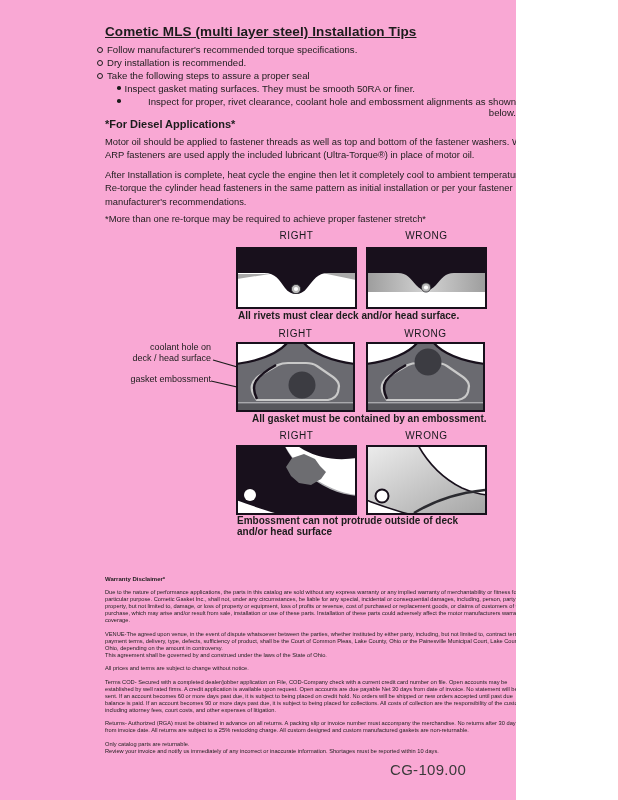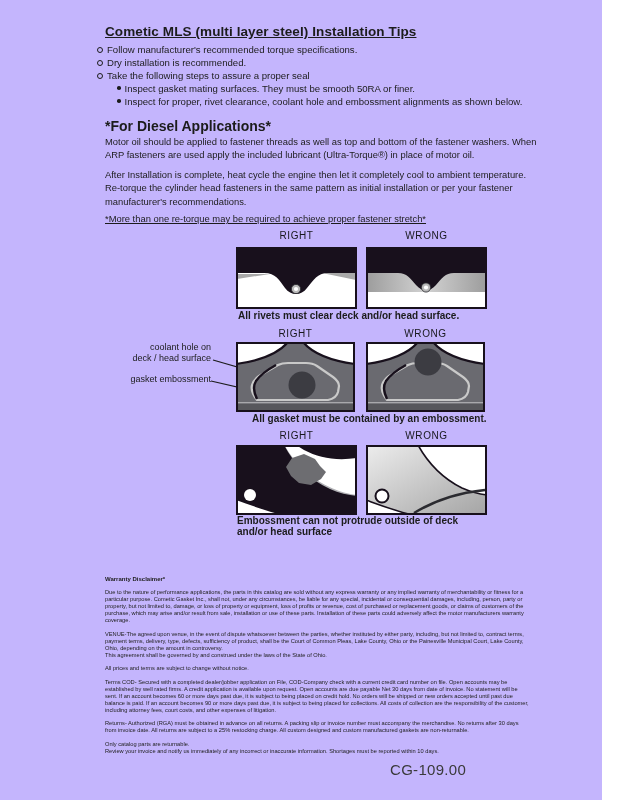--- a/index.html
+++ b/index.html
@@ -1,25 +1,25 @@
 <!DOCTYPE html>
 <html><head>
 <meta charset="utf-8">
 <style>
   html,body{margin:0;padding:0;background:#fff;}
-  .page{position:relative;width:602px;height:800px;background:#c4b5fd;overflow:hidden;
+  .page{position:relative;width:516px;height:800px;background:#f9a8d4;overflow:hidden;
         font-family:"Liberation Sans", sans-serif;color:#1c1c1c;}
   .abs{position:absolute;}
   .title{font-size:13.5px;font-weight:bold;text-decoration:underline;letter-spacing:.1px;}
-  .tip-row{display:flex;align-items:flex-start;font-size:9.6px;line-height:11px;}
+  .tip-row{display:flex;align-items:flex-start;font-size:9.6px;line-height:11px;text-align:right;}
   .obullet{width:4px;height:4px;border:1px solid #1c1c1c;border-radius:50%;
            display:inline-block;margin:2.5px 4px 0 0;flex:0 0 auto;}
   .dbullet{width:3.6px;height:3.6px;background:#1c1c1c;border-radius:50%;
            display:inline-block;margin:3px 4px 0 0;flex:0 0 auto;}
-  .h2{font-size:14px;font-weight:bold;}
+  .h2{font-size:11px;font-weight:bold;}
   .para{font-size:9.4px;line-height:13.4px;width:436px;}
   .fig-label{font-size:10px;letter-spacing:.6px;text-align:center;color:#17171c;}
   .fig-caption{font-size:10px;font-weight:bold;line-height:10.5px;}
   .ann{font-size:9px;line-height:11px;text-align:right;width:93px;}
   .disc{width:424px;font-size:5.7px;line-height:7px;color:#222;}
   .disc p{margin:0 0 6.5px 0;}
   .disc p.tight{margin-bottom:0;}
   .disc .dtitle{font-weight:bold;font-size:6px;margin-bottom:6px;}
   .footer-code{font-size:15px;color:#3a3a3a;letter-spacing:.3px;}
   svg{display:block;}
@@ -48,21 +48,21 @@
     <span>Inspect gasket mating surfaces.  They must be smooth 50RA or finer.</span>
   </div>
   <div class="abs tip-row" style="left:117px;top:96px;">
     <span class="dbullet"></span>
     <span>Inspect for proper, rivet clearance, coolant hole and embossment alignments as shown below.</span>
   </div>
 
   <div class="abs h2" style="left:105px;top:118px;">*For Diesel Applications*</div>
   <div class="abs para" style="left:105px;top:135px;">Motor oil should be applied to fastener threads as well as top and bottom of the fastener washers. When ARP fasteners are used apply the included lubricant (Ultra-Torque®) in place of motor oil.</div>
   <div class="abs para" style="left:105px;top:168px;">After Installation is complete, heat cycle the engine then let it completely cool to ambient temperature. Re-torque the cylinder head fasteners in the same pattern as initial installation or per your fastener manufacturer's recommendations.</div>
-  <div class="abs para" style="left:105px;top:212px;text-decoration:underline;">*More than one re-torque may be required to achieve proper fastener stretch*</div>
+  <div class="abs para" style="left:105px;top:212px;">*More than one re-torque may be required to achieve proper fastener stretch*</div>
 
   <div class="abs fig-label" style="left:236px;top:230px;width:121px;">RIGHT</div>
   <div class="abs fig-label" style="left:366px;top:230px;width:121px;">WRONG</div>
 
   <svg class="abs" style="left:236px;top:247px;" width="121" height="62" viewBox="0 0 121 62">
     <rect x="0" y="0" width="121" height="62" fill="#ffffff"></rect>
     <polygon points="1,27 34,27 1,32" fill="#a9a9a9"></polygon>
     <polygon points="120,26 86,26 120,33" fill="#a9a9a9"></polygon>
     <path d="M0 0 H121 V26 H92 C81 26 78 33 71 41 C65 49 55 49 49 41 C43 33 40 26 28 26 H0 Z" fill="#18101c"></path>
     <circle cx="60" cy="42" r="4.6" stroke="#2a2a2e" stroke-width="0.8" fill="#b9b9b9"></circle>

